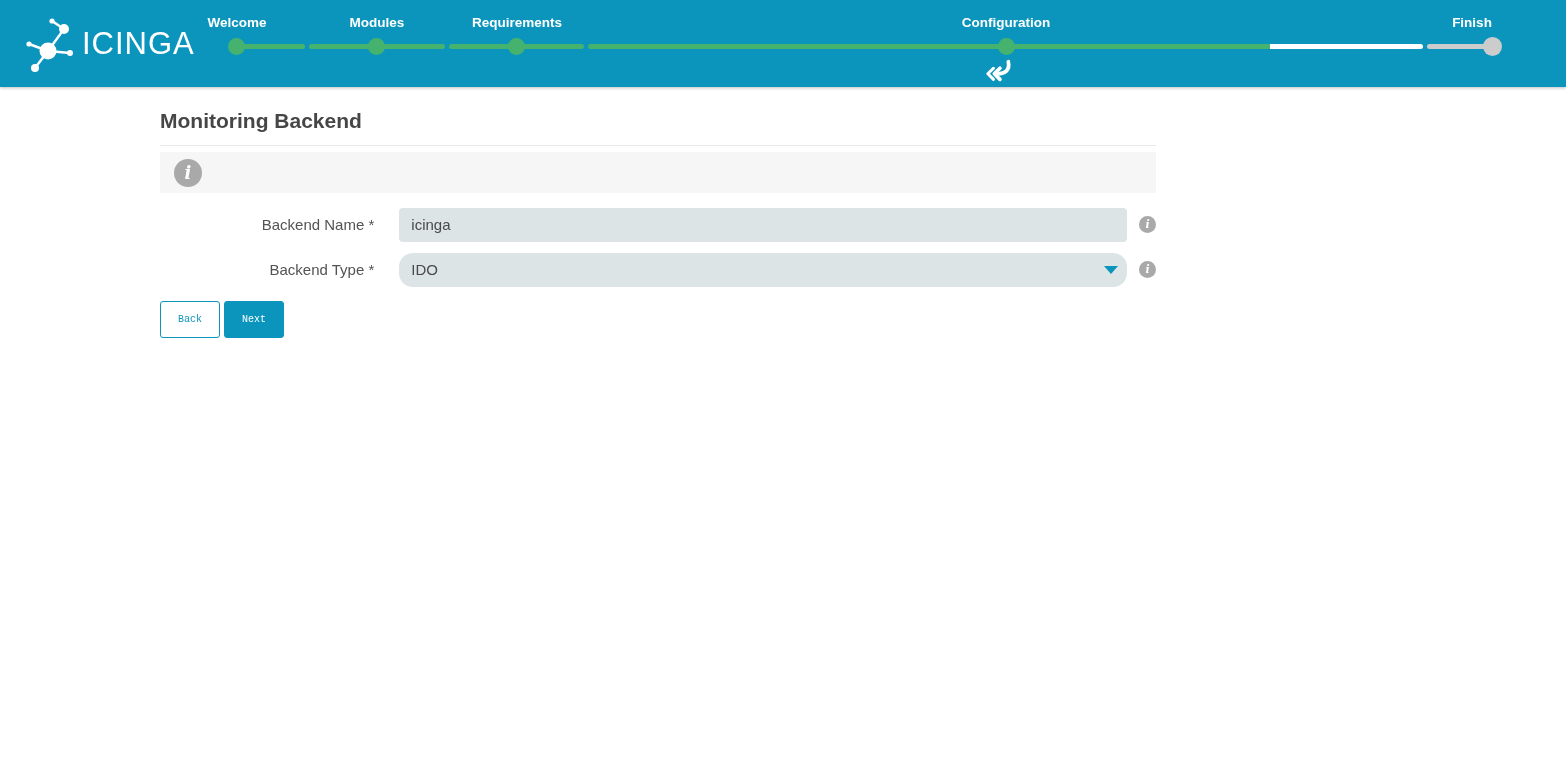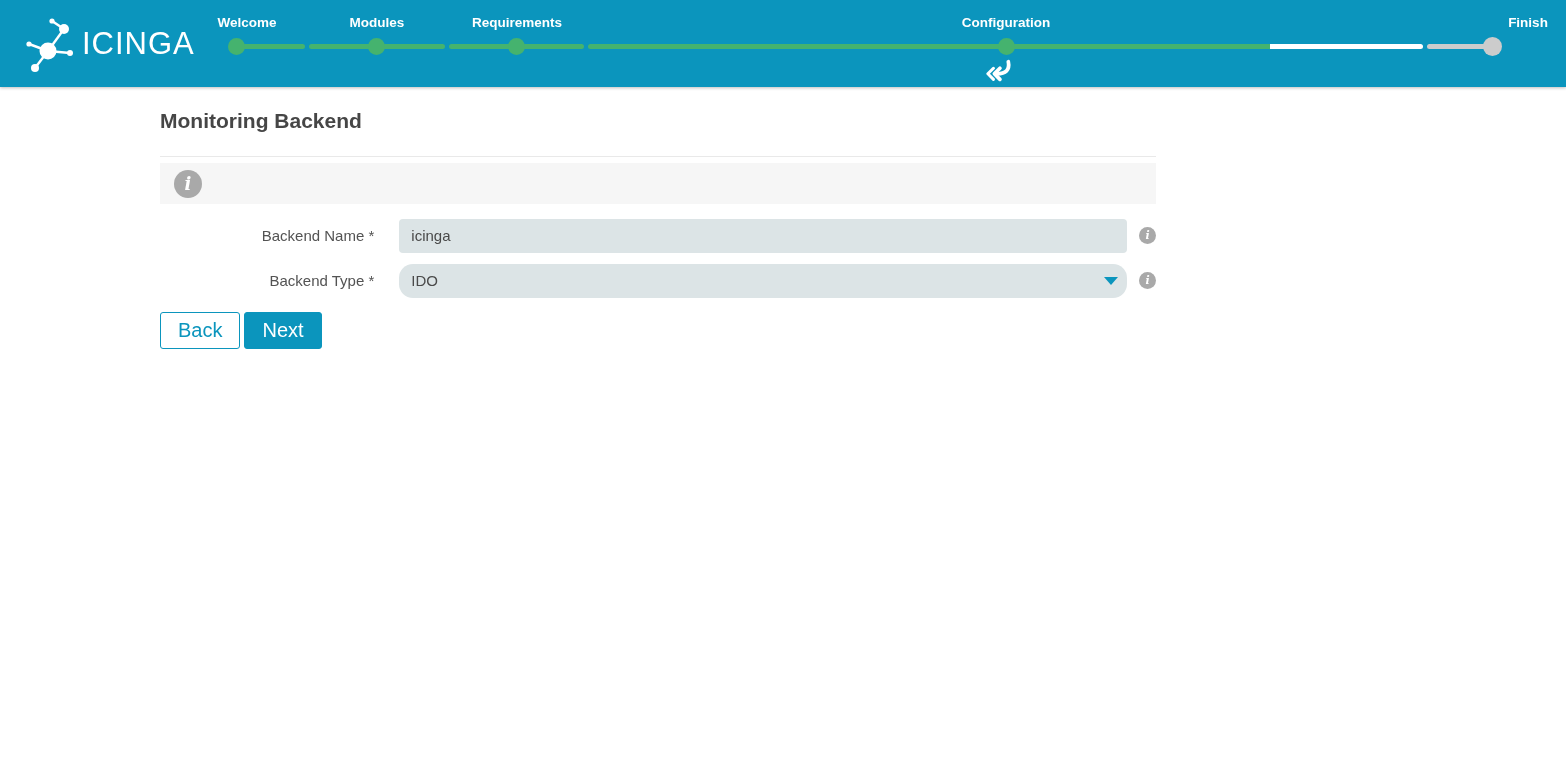--- a/index.html
+++ b/index.html
@@ -21,21 +21,21 @@
   .bar-split .done { background:var(--step-complete,#45b36e); border-radius:3px 0 0 3px; }
   .bar-split .todo { background:#ffffff; border-radius:0 3px 3px 0; }
   .dot { position:absolute; top:38px; width:17px; height:17px; border-radius:50%;
          background:var(--step-complete,#45b36e); }
   .dot.pending { background:var(--step-pending,#cccccc); width:19px; height:19px; top:37px; }
   .return-icon { position:absolute; left:986px; top:59px; width:26px; height:24px; }
 
   
   .content { margin-left:160px; width:996px; }
   h1 { margin-top:22px; font-size:21px; line-height:24px; color:#464646;
-       padding-bottom:23px; border-bottom:1px solid #e9e9e9; font-weight:bold; }
+       padding-bottom:12px; border-bottom:1px solid #e9e9e9; font-weight:bold; }
 
   .infobox { margin-top:6px; background:var(--infobox-bg,#f6f6f6); display:flex;
              align-items:center; min-height:41px; padding:6px 14px; }
   .big-info-icon { width:28px; height:28px; border-radius:50%; flex:0 0 28px;
              background:var(--icon-gray,#a9a9a9); color:#fff; display:flex;
              align-items:center; justify-content:center;
              font:italic bold 18px "DejaVu Serif", serif; margin-right:17px; }
   .infobox p { font-size:15px; color:#4a4a4a; }
 
   .form { margin-top:18px; }
@@ -50,22 +50,22 @@
             display:flex; align-items:center; cursor:pointer; }
   .chevron { position:absolute; right:9px; top:13px; width:0; height:0;
              border-left:7px solid transparent; border-right:7px solid transparent;
              border-top:8px solid var(--accent,#0b95bd); }
   .info-dot { width:17px; height:17px; border-radius:50%; flex:0 0 17px;
               background:var(--icon-gray,#a9a9a9); color:#fff; display:flex;
               align-items:center; justify-content:center;
               font:italic bold 11px "DejaVu Serif", serif; margin-left:12px; cursor:pointer; }
 
   .buttons { margin-top:8px; display:flex; gap:4px; }
-  .btn { height:37px; padding:0 17px; font-size:20px; border-radius:3px;
-         cursor:pointer; font-family:Liberation Sans, sans-serif; }
+  .btn { height:37px; padding:0 17px; font-size:10px; border-radius:3px;
+         cursor:pointer; font-family:Liberation Mono, monospace; }
   .btn-back { background:#fff; border:1px solid var(--accent,#0b95bd); color:var(--accent,#0b95bd); }
   .btn-next { background:var(--accent,#0b95bd); border:1px solid var(--accent,#0b95bd); color:#fff; }
 
   .note { margin-top:26px; font-size:14px; color:#6e6e6e; }
 </style>
 </head>
 <body>
 
 <div class="header">
 
@@ -83,21 +83,21 @@
         <circle cx="42" cy="14" r="5"></circle>
         <circle cx="30" cy="6" r="2.6"></circle>
         <circle cx="7" cy="29" r="2.6"></circle>
         <circle cx="13" cy="53" r="4"></circle>
         <circle cx="48" cy="38" r="3"></circle>
       </g>
     </svg>
     <span class="logo-text">ICINGA</span>
   </div>
 
-  <span class="step-label" style="left:247px">Welcome</span>
+  <span class="step-label" style="left:237px">Welcome</span>
   <div class="bar" style="left:233px; width:72px"></div>
   <div class="dot" style="left:228px"></div>
 
   <span class="step-label" style="left:377px">Modules</span>
   <div class="bar" style="left:309px; width:136px"></div>
   <div class="dot" style="left:368px"></div>
 
   <span class="step-label" style="left:517px">Requirements</span>
   <div class="bar" style="left:449px; width:135px"></div>
   <div class="dot" style="left:508px"></div>
@@ -107,21 +107,21 @@
     <div class="done" style="width:682px"></div>
     <div class="todo" style="width:153px"></div>
   </div>
   <div class="dot" style="left:998px"></div>
   <svg class="return-icon" viewBox="0 0 28 24">
     <path d="M24 2 C 26 11, 21 15, 12 15" fill="none" stroke="#ffffff" stroke-width="4" stroke-linecap="round"></path>
     <path d="M15 9 L9 15 L15 21" fill="none" stroke="#ffffff" stroke-width="4" stroke-linecap="round" stroke-linejoin="round"></path>
     <path d="M8 9 L2 15 L8 21" fill="none" stroke="#ffffff" stroke-width="3.2" stroke-linecap="round" stroke-linejoin="round"></path>
   </svg>
 
-  <span class="step-label" style="left:1528px">Finish</span>
+  <span class="step-label" style="left:1472px">Finish</span>
   <div class="bar pending" style="left:1427px; width:66px"></div>
   <div class="dot pending" style="left:1483px"></div>
 </div>
 
 <div class="content">
 
   <h1>Monitoring Backend</h1>
 
   <div class="infobox">
     <span class="big-info-icon">i</span>

